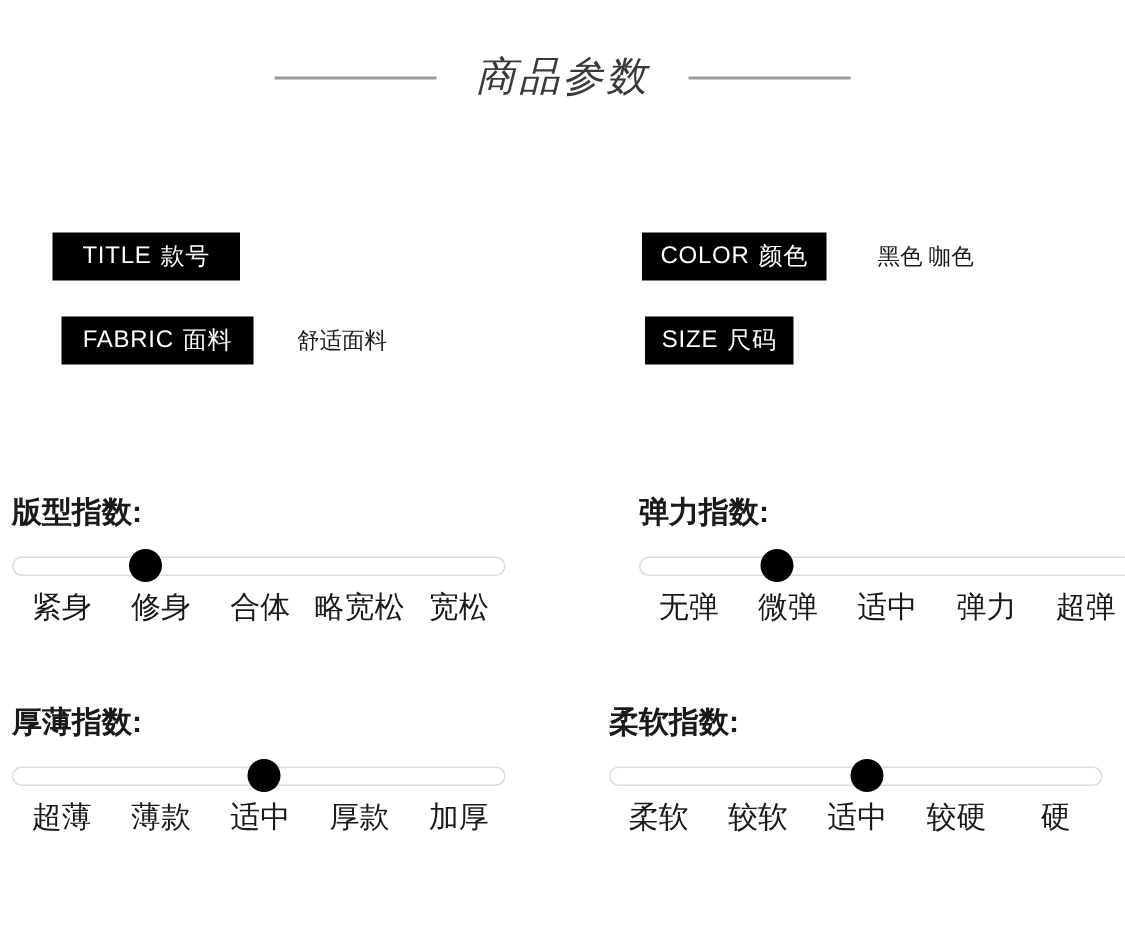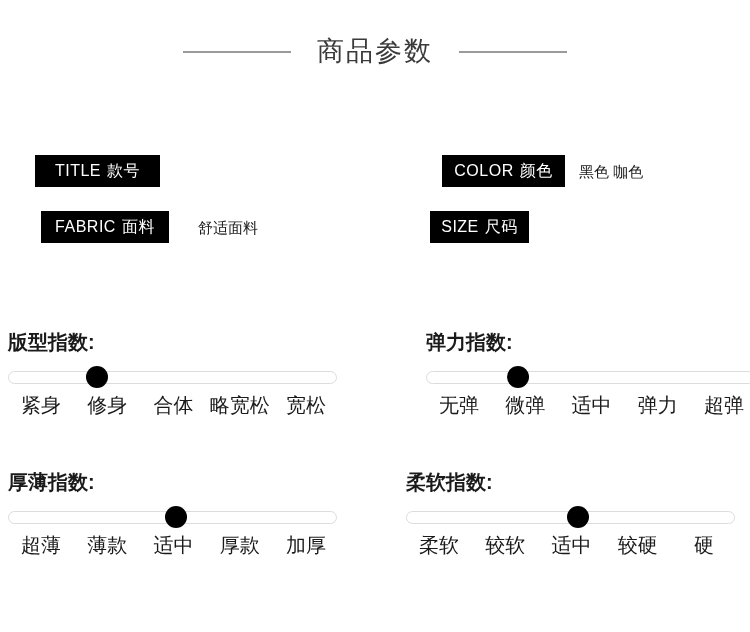--- a/index.html
+++ b/index.html
@@ -33,37 +33,38 @@
   }
   .rule.left  { margin-right: 26px; }
   .rule.right { margin-left: 26px; }
   .section-title {
     font-size: 27px;
     letter-spacing: 2px;
     color: #3a3a3a;
     font-weight: 400;
     white-space: nowrap;
     line-height: 1;
+    font-style: italic;
   }
 
   
   .spec-grid {
     position: absolute;
     left: 0;
     top: 155px;
     width: 750px;
   }
   .spec-row {
     position: absolute;
     display: flex;
     align-items: center;
   }
   .spec-row.r1c1 { left: 35px;  top: 0px;  }
   .spec-row.r2c1 { left: 41px;  top: 56px; gap: 15px; }
-  .spec-row.r1c2 { left: 442px; top: 0px;  }
+  .spec-row.r1c2 { left: 428px; top: 0px; gap: 20px;  }
   .spec-row.r2c2 { left: 430px; top: 56px; }
 
   .badge {
     background: #000000;
     color: #ffffff;
     height: 32px;
     display: flex;
     align-items: center;
     justify-content: center;
     font-size: 16px;

